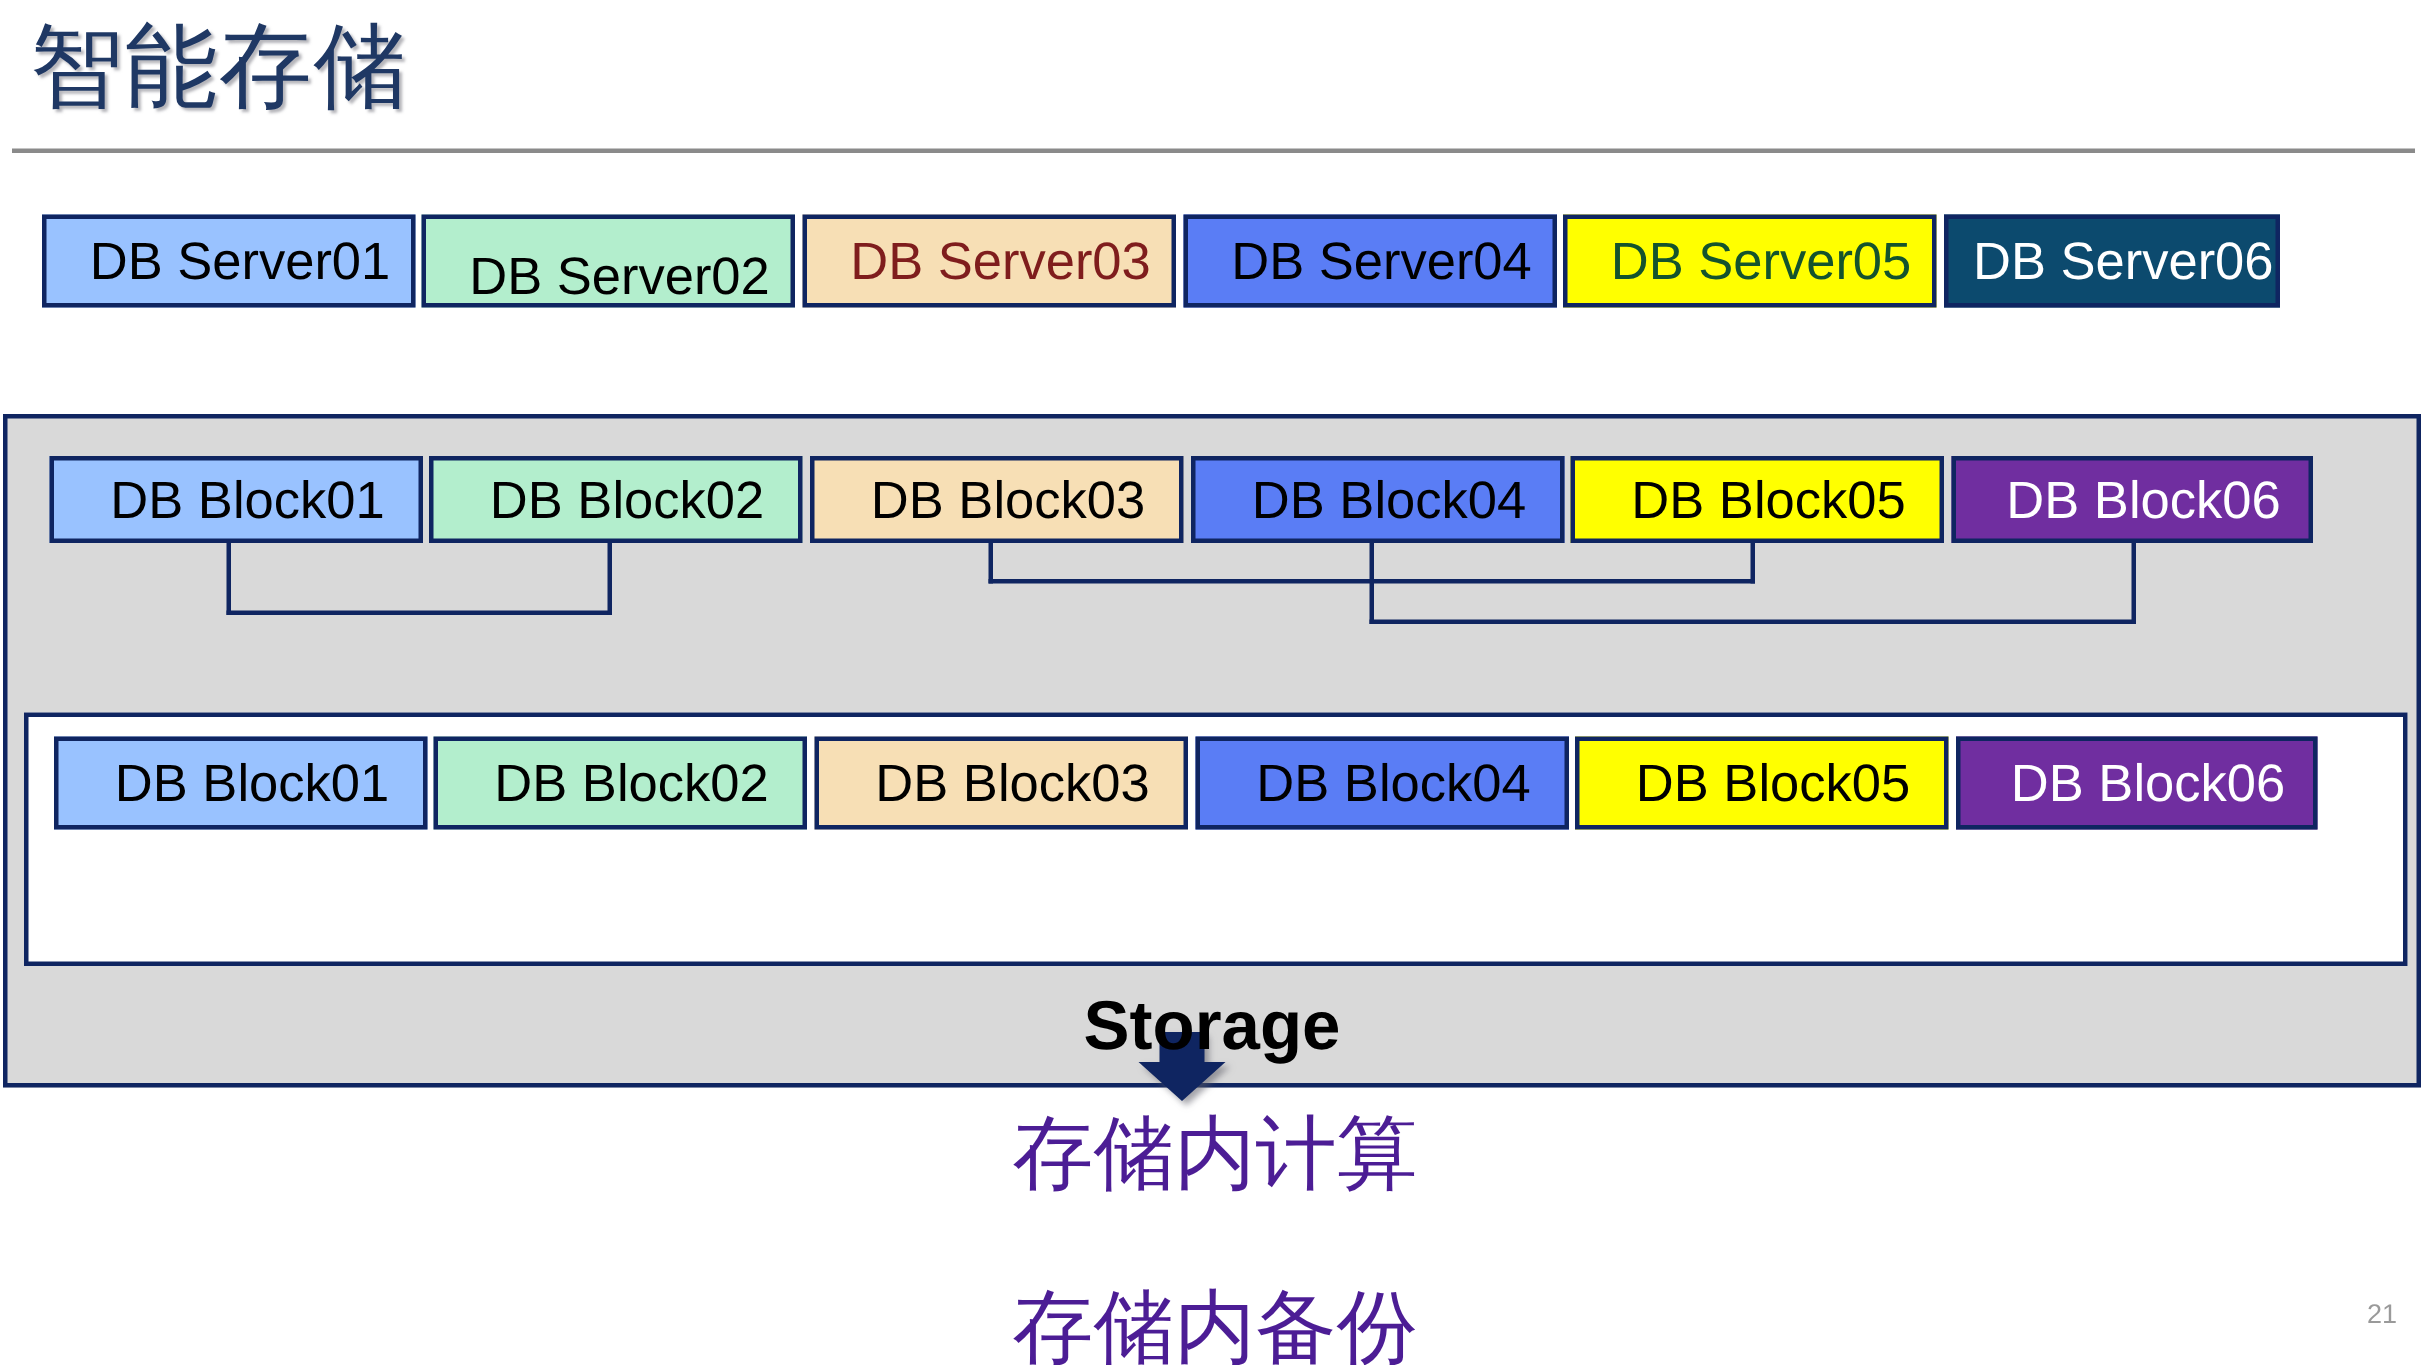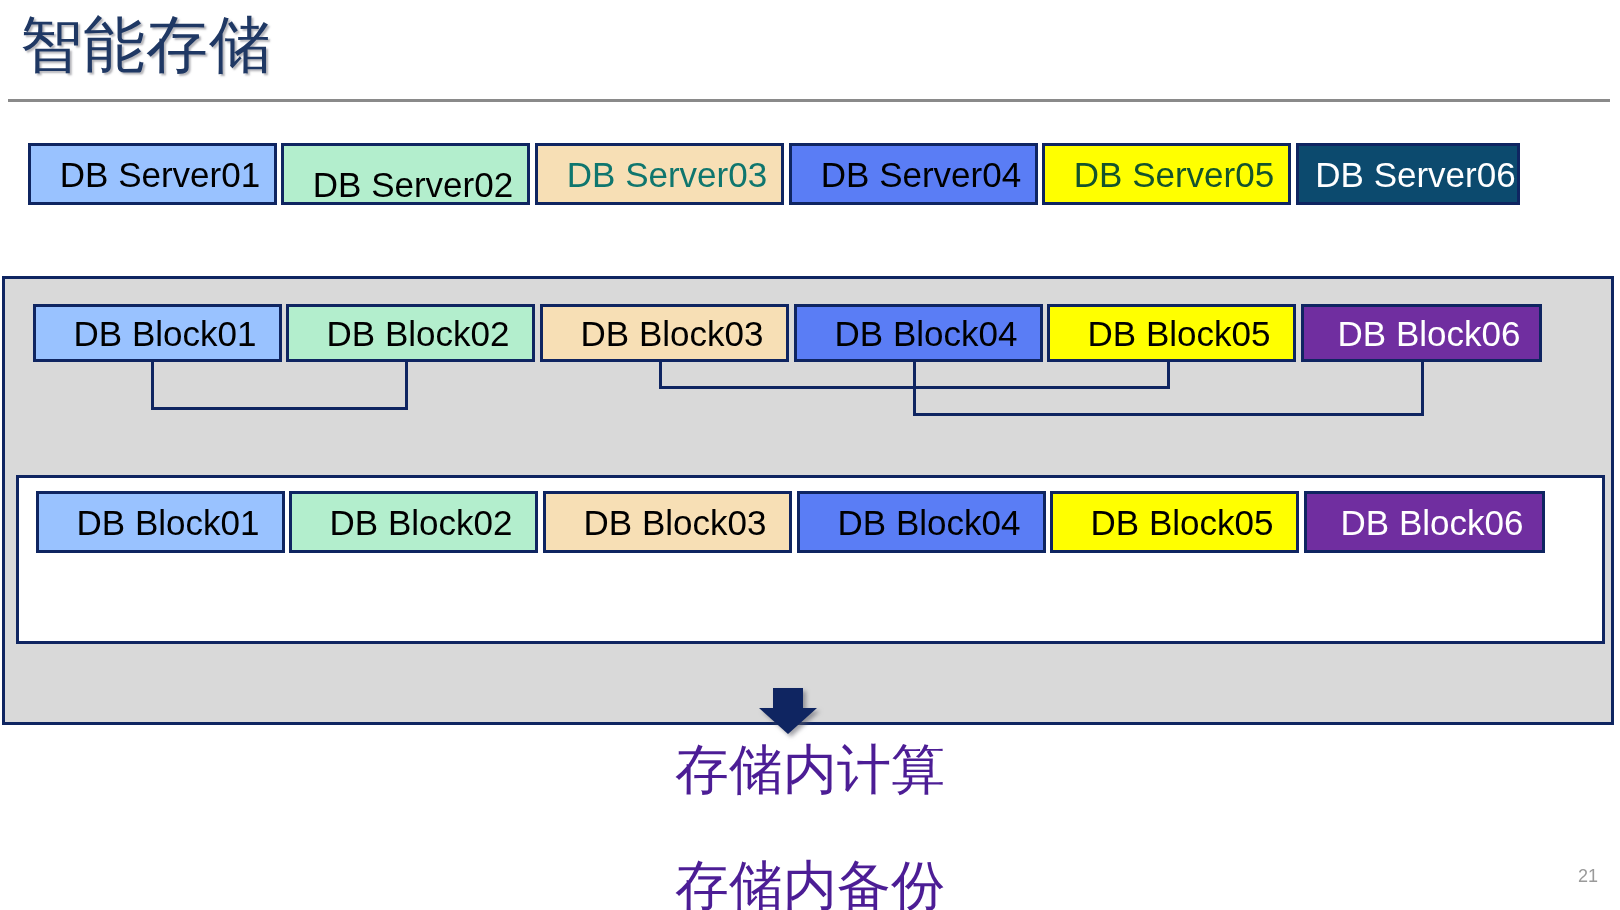--- a/index.html
+++ b/index.html
@@ -158,21 +158,21 @@
 <div id="slide-title">智能存储</div>
 <div id="title-rule"></div>
 
 <div id="server-row">
     <div class="node" style="left: 28px; width: 249px; top: 143px; height: 62px; background: rgb(153, 194, 255); color: rgb(0, 0, 0);">
       <span>DB Server01</span>
     </div>
     <div class="node" style="left: 281px; width: 249px; top: 143px; height: 62px; background: rgb(179, 238, 205); color: rgb(0, 0, 0); align-items: flex-end;">
       <span>DB Server02</span>
     </div>
-    <div class="node" style="left: 535px; width: 249px; top: 143px; height: 62px; background: rgb(247, 223, 181); color: #0f766e;">
+    <div class="node" style="left: 535px; width: 249px; top: 143px; height: 62px; background: rgb(247, 223, 181); color: #7f1d1d;">
       <span>DB Server03</span>
     </div>
     <div class="node" style="left: 789px; width: 249px; top: 143px; height: 62px; background: rgb(90, 125, 245); color: rgb(0, 0, 0); align-items: center;">
       <span>DB Server04</span>
     </div>
     <div class="node" style="left: 1042px; width: 249px; top: 143px; height: 62px; background: rgb(255, 255, 0); color: #14532d;">
       <span>DB Server05</span>
     </div>
     <div class="node light-on-dark" style="left: 1296px; width: 224px; top: 143px; height: 62px; background: #0c4a6e; color: rgb(255, 255, 255);">
       <span>DB Server06</span>
@@ -212,20 +212,21 @@
         <span>DB Block04</span>
       </div>
       <div class="node" style="left: 1031px; width: 249px; top: 13px; height: 62px; background: rgb(255, 255, 0); color: rgb(0, 0, 0);">
         <span>DB Block05</span>
       </div>
       <div class="node light-on-dark" style="left: 1285px; width: 241px; top: 13px; height: 62px; background: rgb(112, 46, 160); color: rgb(255, 255, 255);">
         <span>DB Block06</span>
       </div>
     </div>
 
+  <div id="storage-label">Storage</div>
 <div class="node" style="left: 28px; width: 249px; top: 25px; height: 58px; background: rgb(153, 194, 255); color: rgb(0, 0, 0);">
       <span>DB Block01</span>
     </div>
     <div class="node" style="left: 281px; width: 249px; top: 25px; height: 58px; background: rgb(179, 238, 205); color: rgb(0, 0, 0);">
       <span>DB Block02</span>
     </div>
     <div class="node" style="left: 535px; width: 249px; top: 25px; height: 58px; background: rgb(247, 223, 181); color: rgb(0, 0, 0);">
       <span>DB Block03</span>
     </div>
     <div class="node" style="left: 789px; width: 249px; top: 25px; height: 58px; background: rgb(90, 125, 245); color: rgb(0, 0, 0);">

